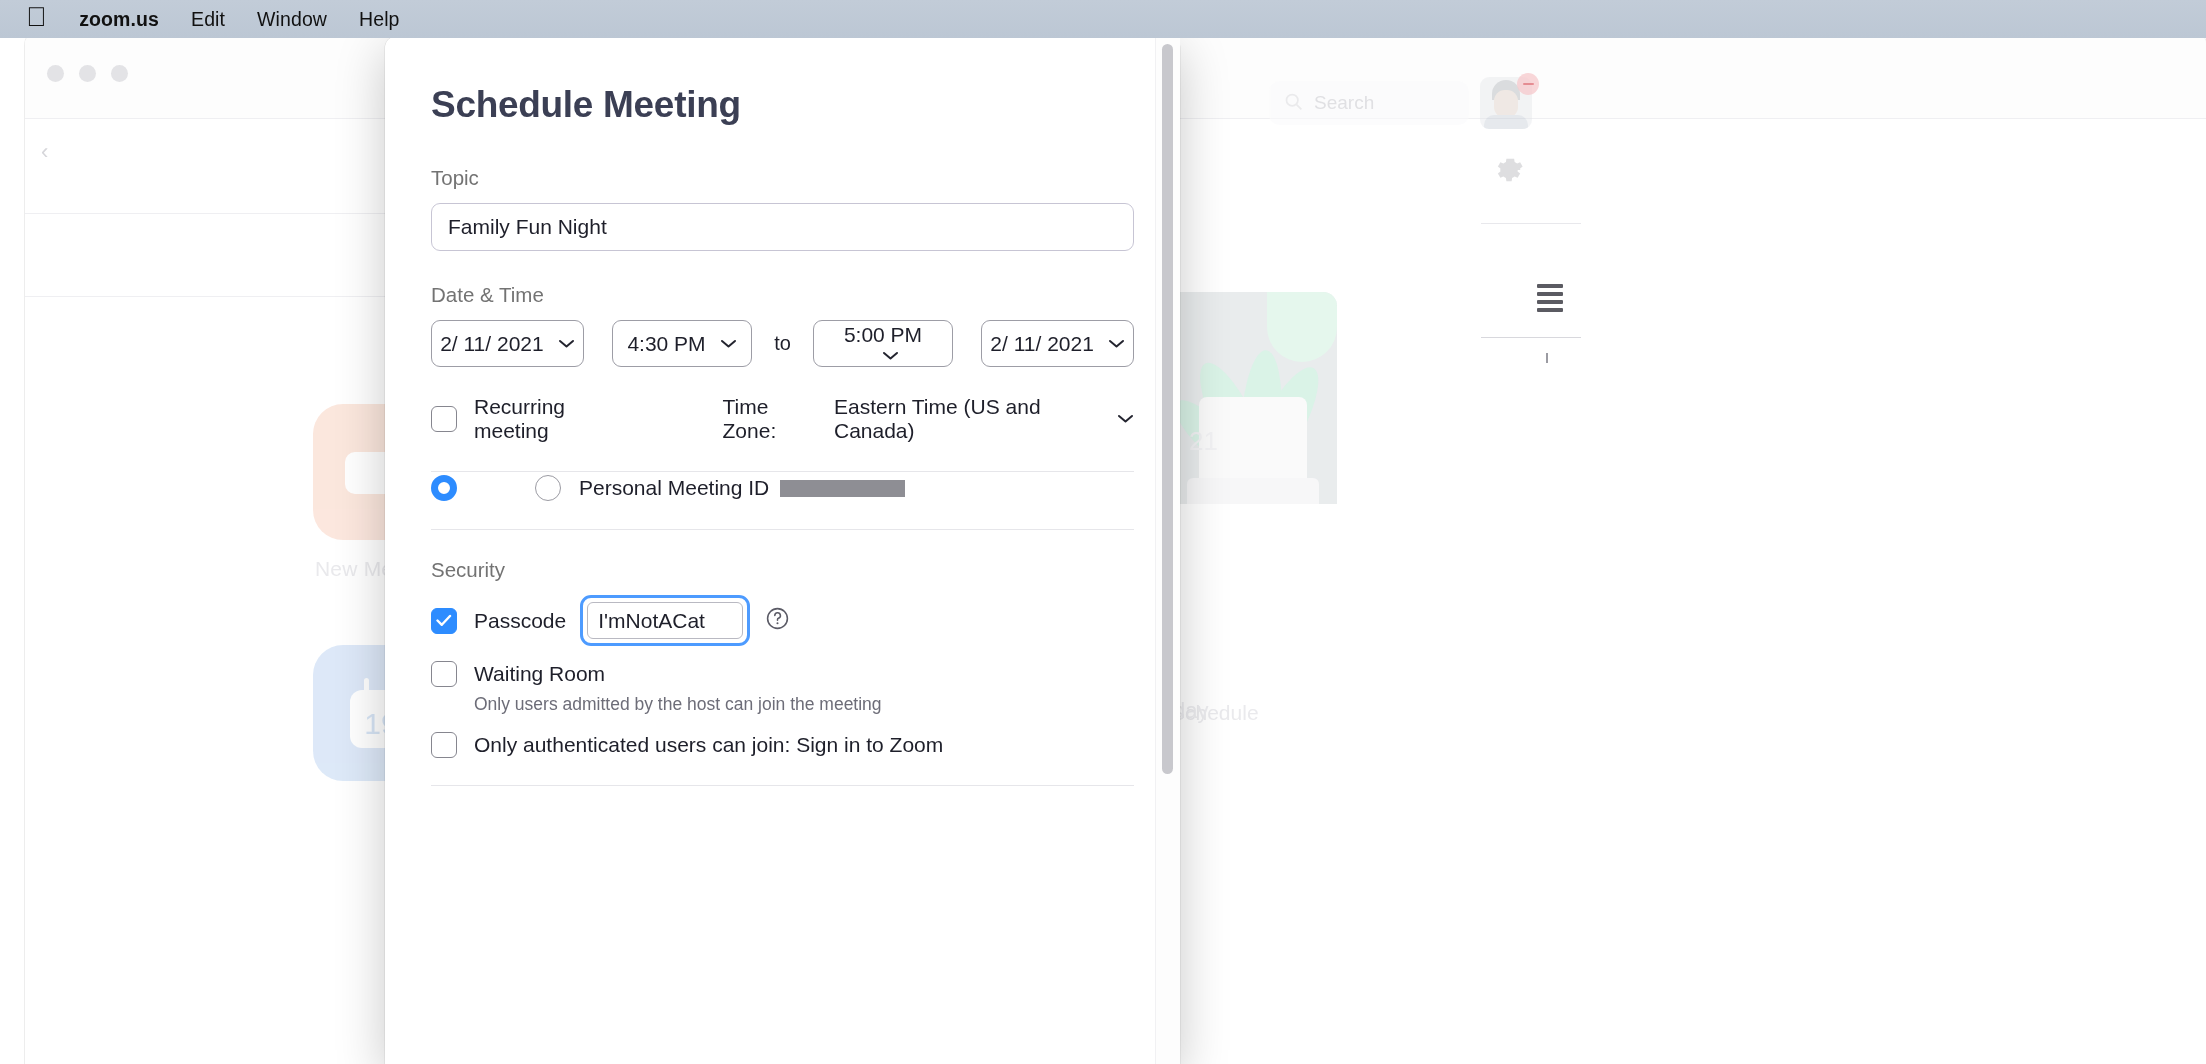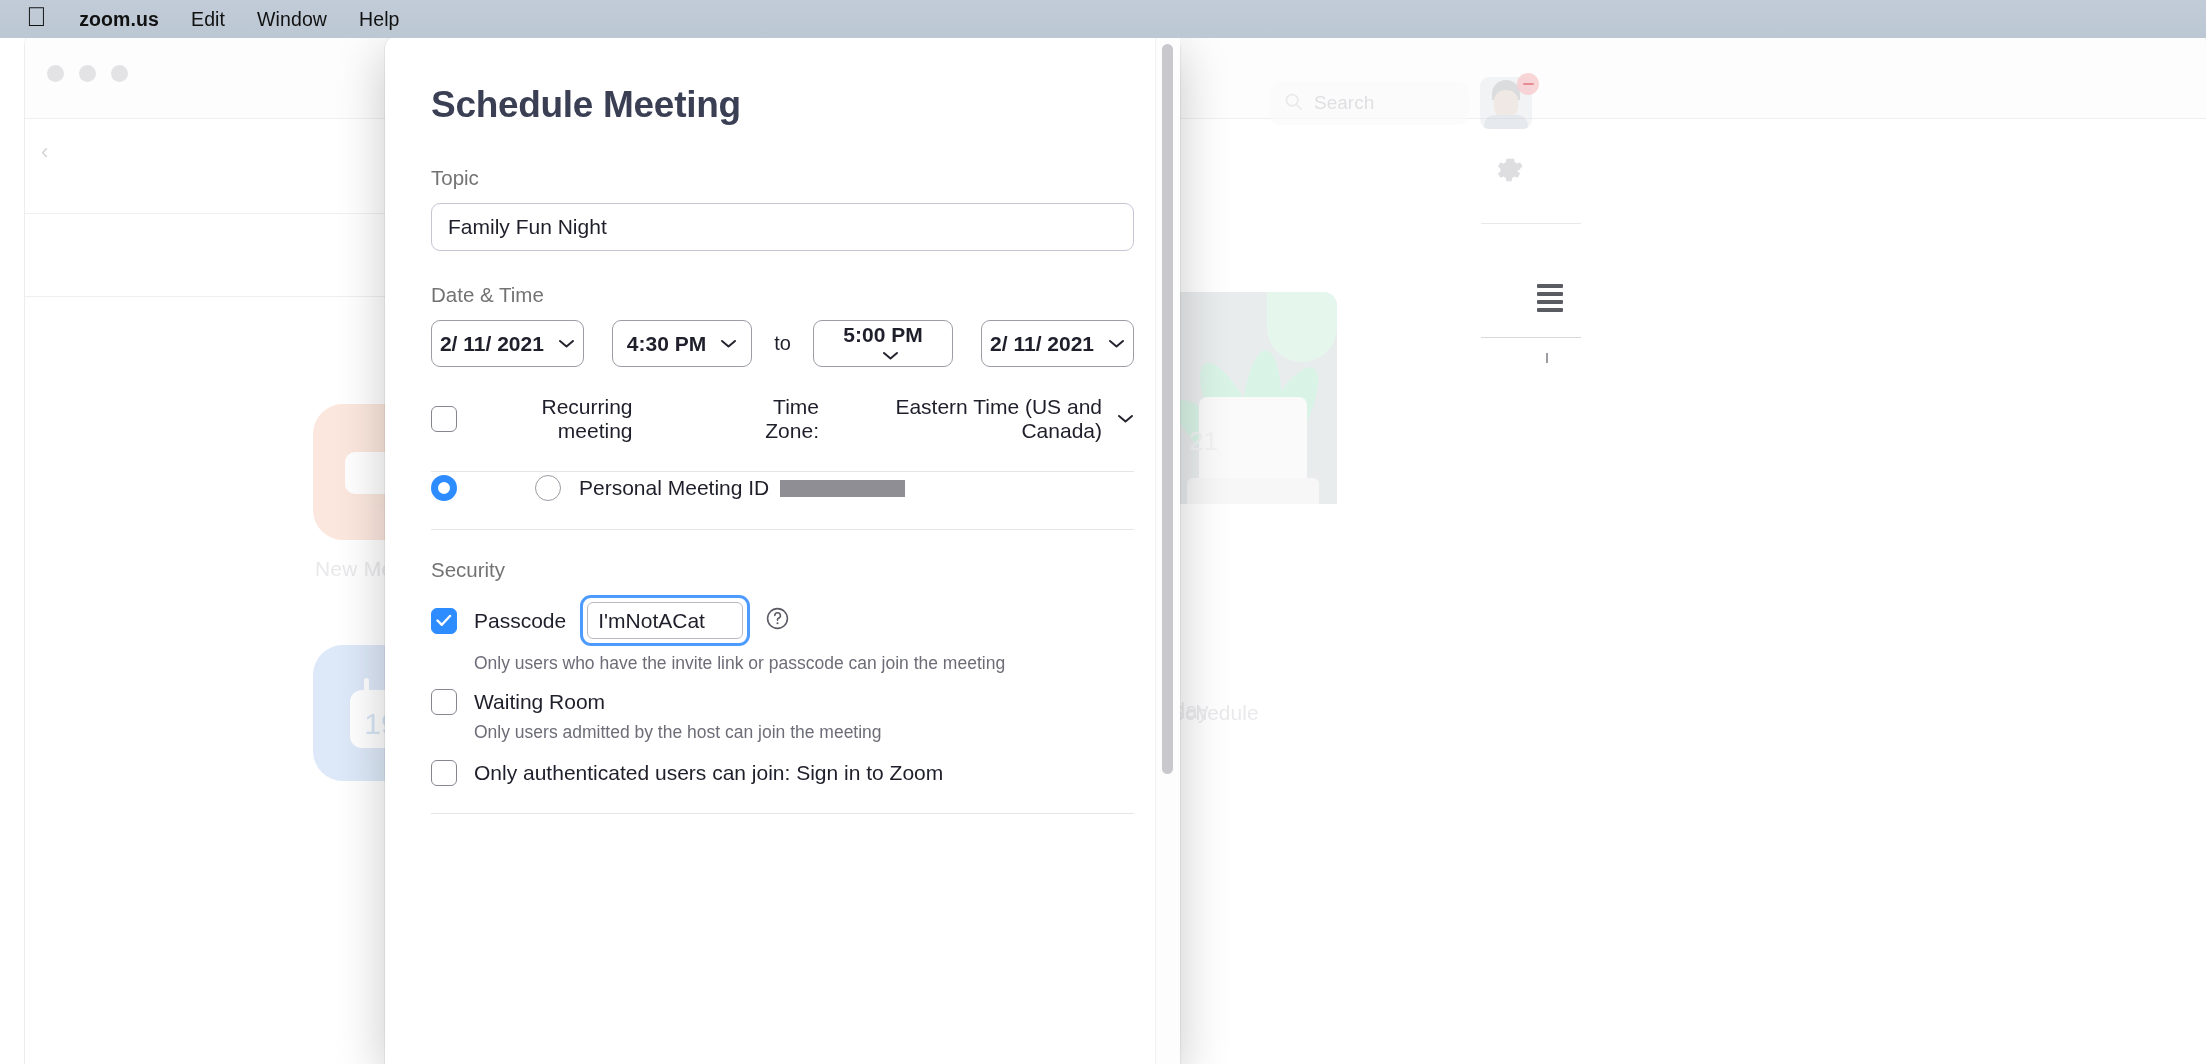--- a/index.html
+++ b/index.html
@@ -203,29 +203,29 @@
     font-family: "Liberation Sans", sans-serif;
   }
 
   #datetime-label { margin-top: 32px; }
   .dt-row { display: flex; align-items: center; gap: 0; margin-top: 4px; }
   .selbox {
     height: 47px; border: 1px solid #9d9da6; border-radius: 9px;
     background: #fff; display: flex; align-items: center; justify-content: center;
     position: relative; cursor: default;
   }
-  .selbox .val { font-size: 21px; color: #1e1f2a; font-weight: bold; }
+  .selbox .val { font-size: 21px; color: #1e1f2a; }
   .selbox .chev { margin-left: 14px; }
   #sel-date-start { width: 171px; }
   #sel-time-start { width: 157px; margin-left: 28px; }
   .to-label { font-size: 20px; color: #1e1f2a; margin: 0 22px; }
   #sel-time-end { width: 157px; flex-direction: column; }
   #sel-date-end { width: 171px; margin-left: 28px; }
 
-  .opt-row { display: flex; align-items: center; margin-top: 28px; text-align: right; }
+  .opt-row { display: flex; align-items: center; margin-top: 28px; }
   .chk {
     width: 26px; height: 26px; border-radius: 6px;
     border: 1.6px solid #86868f; background: #fff;
     display: inline-flex; align-items: center; justify-content: center;
     flex: none;
   }
   .chk.on { background: #2d8cff; border-color: #2d8cff; }
   .chk.on svg { display: block; }
   .chk svg { display: none; }
   .opt-label { font-size: 21px; color: #1e1f2a; margin-left: 17px; }
@@ -471,21 +471,20 @@
         <input id="passcode-input" value="I'mNotACat" style="">
       </span>
       <span id="passcode-help">
         <svg width="25" height="25" viewBox="0 0 24 24" fill="none" stroke="#5b5b66" stroke-width="1.5">
           <circle cx="12" cy="12" r="9.5"></circle>
           <path d="M9.4 9.1a2.7 2.7 0 1 1 3.4 2.7c-.6.2-.8.7-.8 1.3v.6" stroke-linecap="round"></path>
           <circle cx="12" cy="16.6" r="1" fill="#5b5b66" stroke="none"></circle>
         </svg>
       </span>
     </div>
-    <div class="helptext">Only users who have the invite link or passcode can join the meeting</div>
 
     <div class="opt-row" id="wait-row">
       <span class="chk">
         
       </span>
       <span class="opt-label">Waiting Room</span>
     </div>
     <div class="helptext">Only users admitted by the host can join the meeting</div>
 
     <div class="opt-row" id="auth-row">

